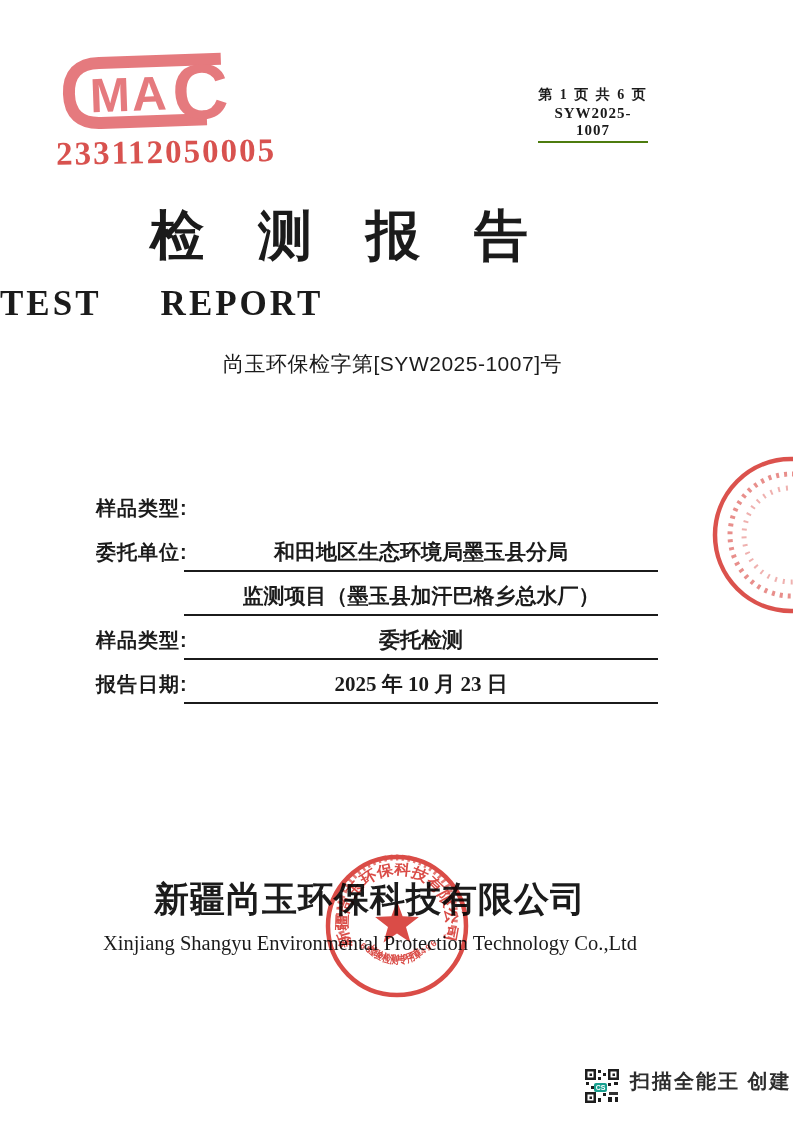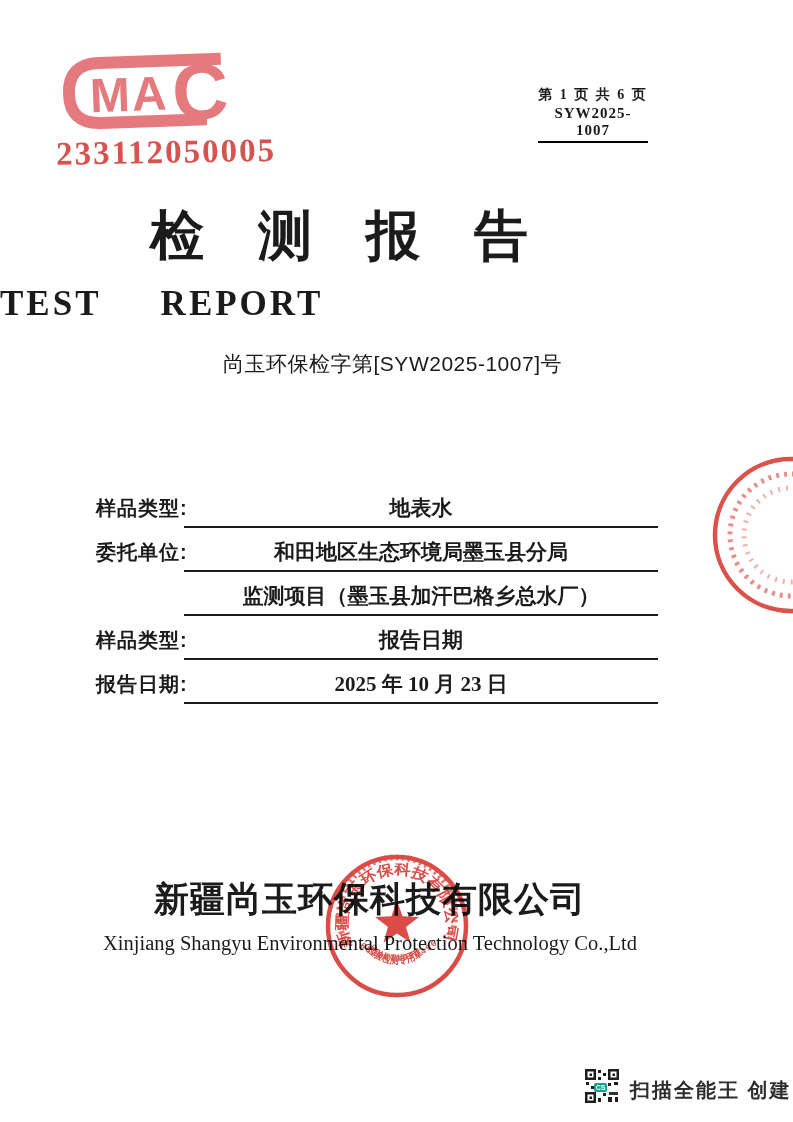--- a/index.html
+++ b/index.html
@@ -4,21 +4,21 @@
 <style>
   html,body{margin:0;padding:0;}
   body{width:793px;height:1122px;position:relative;background:#ffffff;overflow:hidden;
        font-family:"Liberation Sans",sans-serif;color:#1b1b1b;}
   .abs{position:absolute;}
 
   
   .pageinfo{left:538px;top:52px;width:110px;text-align:center;margin-top:34px;}
   .pageinfo .pi1{font-family:"Liberation Serif",serif;font-weight:700;font-size:14px;letter-spacing:2px;white-space:nowrap;}
   .pageinfo .pi2{font-family:"Liberation Serif",serif;font-weight:700;font-size:15px;letter-spacing:1px;
-                 border-bottom:2px solid #000000;padding:1px 2px 2px 2px;display:inline-block;}
+                 border-bottom:2px solid #4d7c0f;padding:1px 2px 2px 2px;display:inline-block;}
 
   
   .cma{left:56px;top:50px;width:200px;transform:rotate(-2deg);}
   .cma svg{opacity:.82;}
   .cma-num{left:56px;top:134px;width:200px;text-align:center;font-family:"Liberation Serif",serif;
            font-weight:700;font-size:33px;letter-spacing:2px;color:#d4403c;opacity:.9;transform:rotate(-1deg);white-space:nowrap;}
 
   
   .title-cn{left:0;top:200px;width:678px;text-align:center;font-size:54px;font-weight:700;
             letter-spacing:54px;text-indent:54px;white-space:nowrap;}
@@ -37,21 +37,21 @@
   .company-cn{left:0;top:876px;width:740px;text-align:center;font-family:"Liberation Serif",serif;
               font-weight:600;font-size:35px;letter-spacing:1px;z-index:1;}
   .company-en{left:0;top:932px;width:740px;text-align:center;font-family:"Liberation Serif",serif;
               font-size:20.5px;z-index:1;white-space:nowrap;}
 
   
   .round-stamp{left:322px;top:851px;width:150px;height:150px;mix-blend-mode:multiply;z-index:2;}
   .edge-stamp{left:700px;top:450px;width:93px;height:170px;mix-blend-mode:multiply;}
 
   
-  .wm{left:584px;top:1068px;display:flex;align-items:flex-end;gap:10px;}
+  .wm{left:584px;top:1068px;display:flex;align-items:flex-start;gap:10px;}
   .wm-text{font-size:20px;font-weight:600;letter-spacing:2px;color:#2d2d2d;white-space:nowrap;}
 </style>
 </head>
 <body>
 
 <div class="abs pageinfo">
   <div class="pi1">第 1 页 共 6 页</div>
   <div class="pi2">SYW2025-1007</div>
 </div>
 
@@ -66,33 +66,32 @@
 </div>
 <div class="abs cma-num">233112050005</div>
 
 <div class="abs title-cn">检测报告</div>
 <div class="abs title-en">TEST REPORT</div>
 <div class="abs doc-no">尚玉环保检字第[SYW2025-1007]号</div>
 
 <div class="abs fields">
   <div class="frow">
     <div class="flabel">样品类型:</div>
-    <div class="fvalue">地表水</div>
   </div>
   <div class="frow">
     <div class="flabel">委托单位:</div>
     <div class="fvalue">和田地区生态环境局墨玉县分局</div>
   </div>
   <div class="frow">
     <div class="flabel"></div>
     <div class="fvalue">监测项目（墨玉县加汗巴格乡总水厂）</div>
   </div>
   <div class="frow">
     <div class="flabel">样品类型:</div>
-    <div class="fvalue">报告日期</div>
+    <div class="fvalue">委托检测</div>
   </div>
   <div class="frow">
     <div class="flabel">报告日期:</div>
     <div class="fvalue">2025 年 10 月 23 日</div>
   </div>
 </div>
 
 <div class="abs company-cn">新疆尚玉环保科技有限公司</div>
 <div class="abs company-en">Xinjiang Shangyu Environmental Protection Technology Co.,Ltd</div>
 

